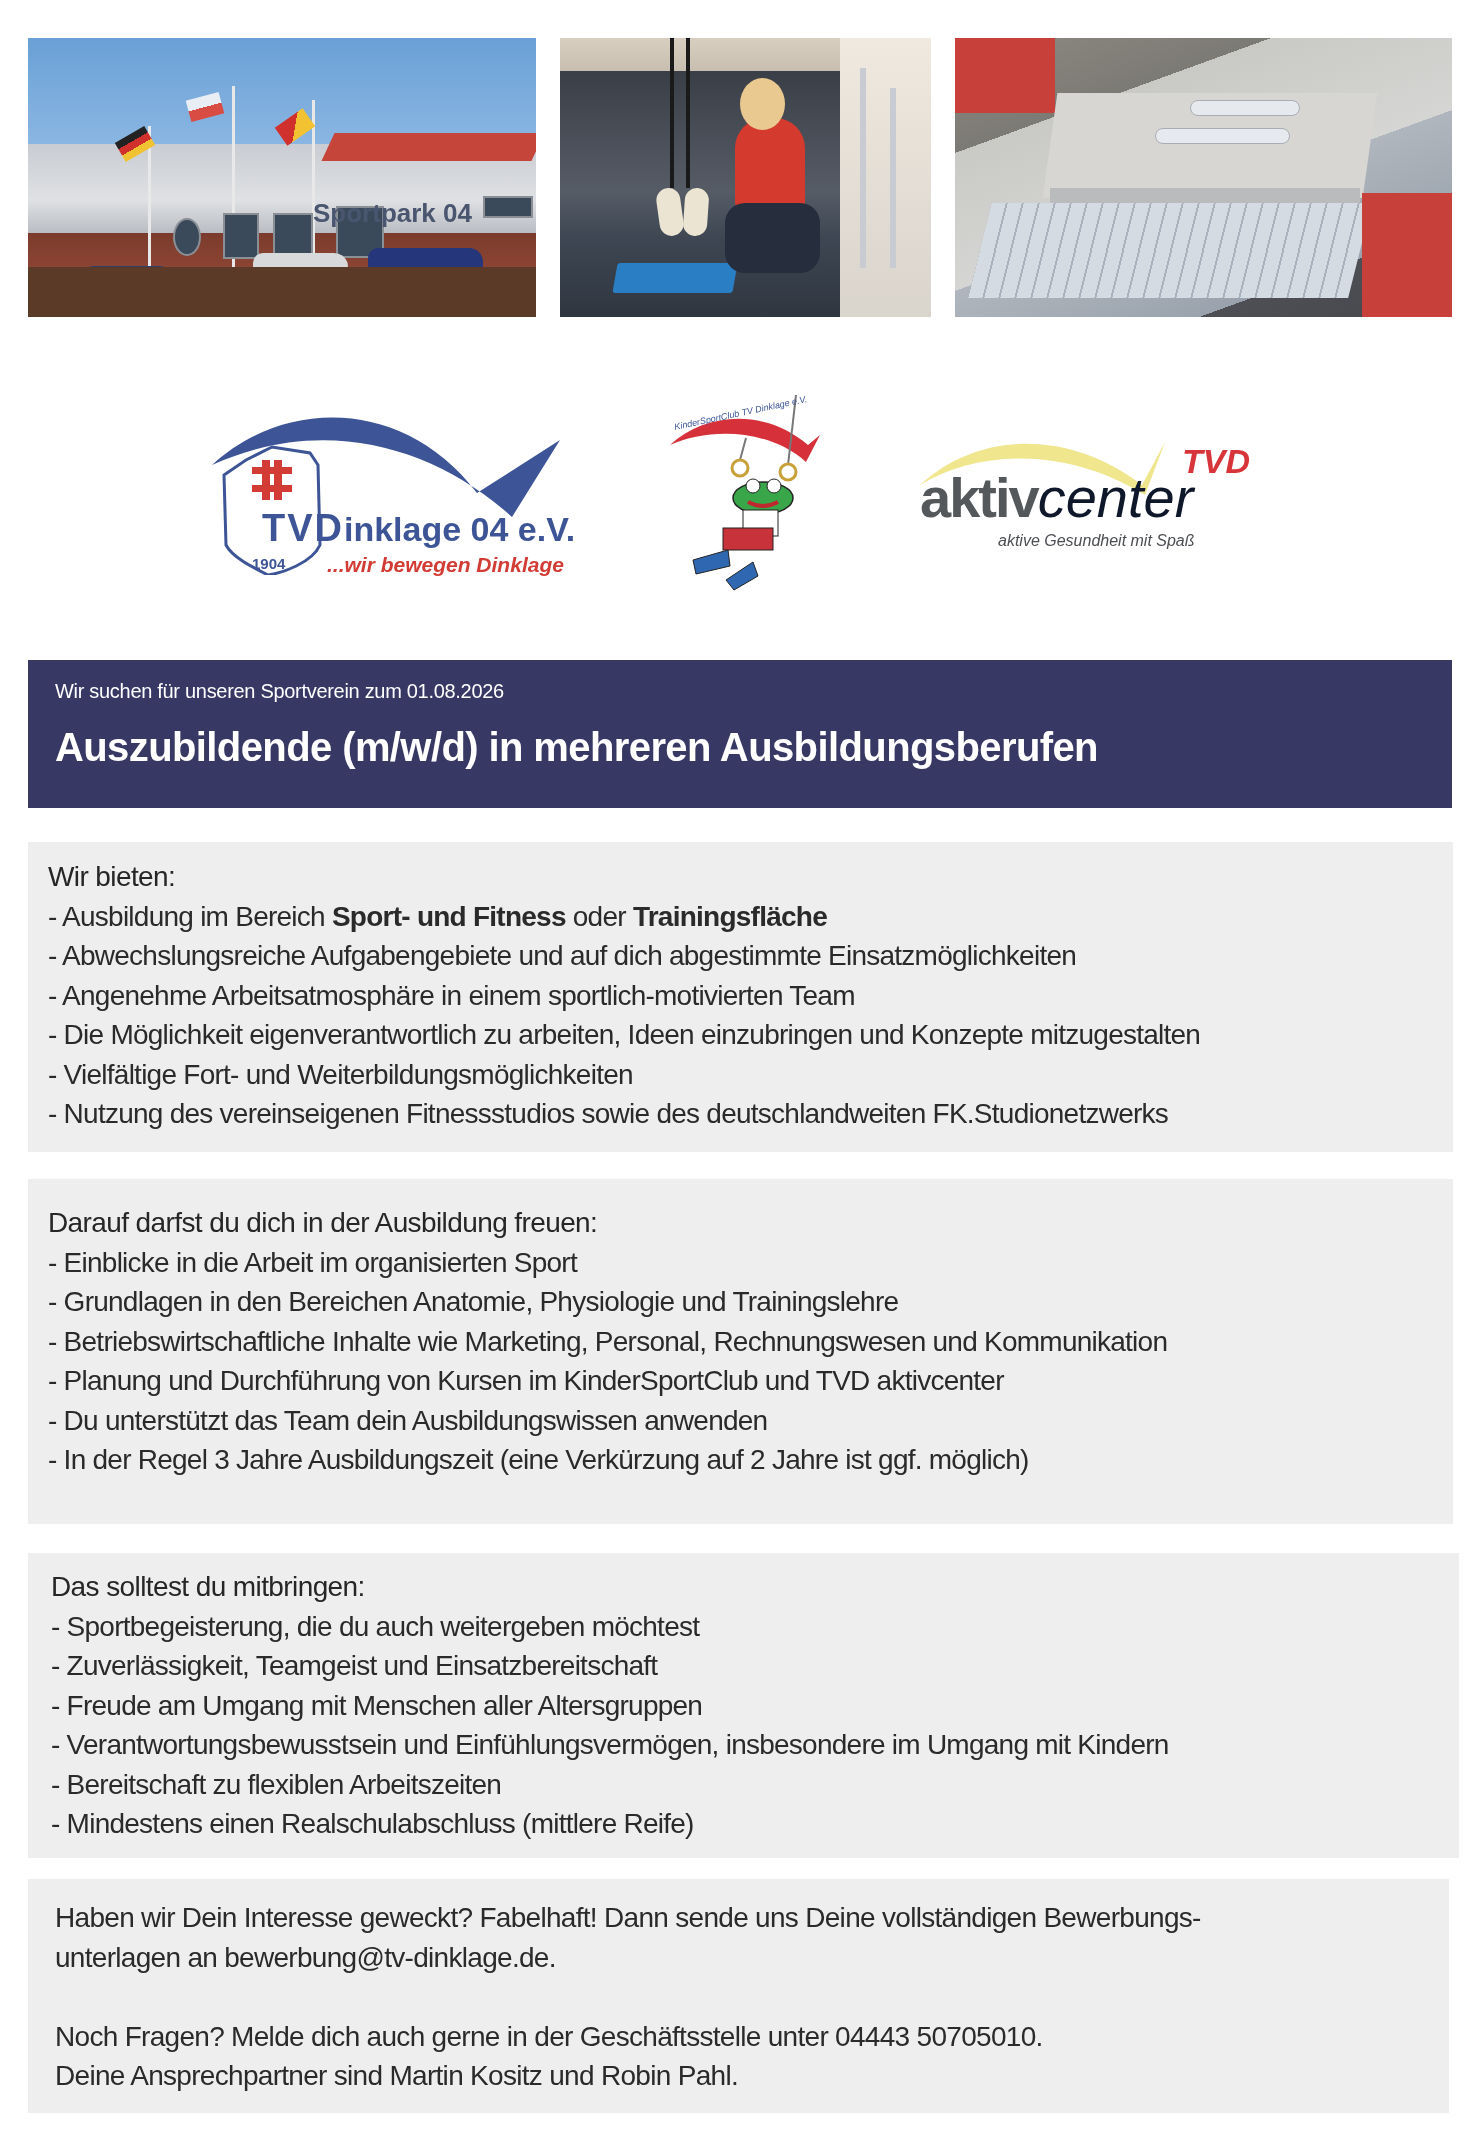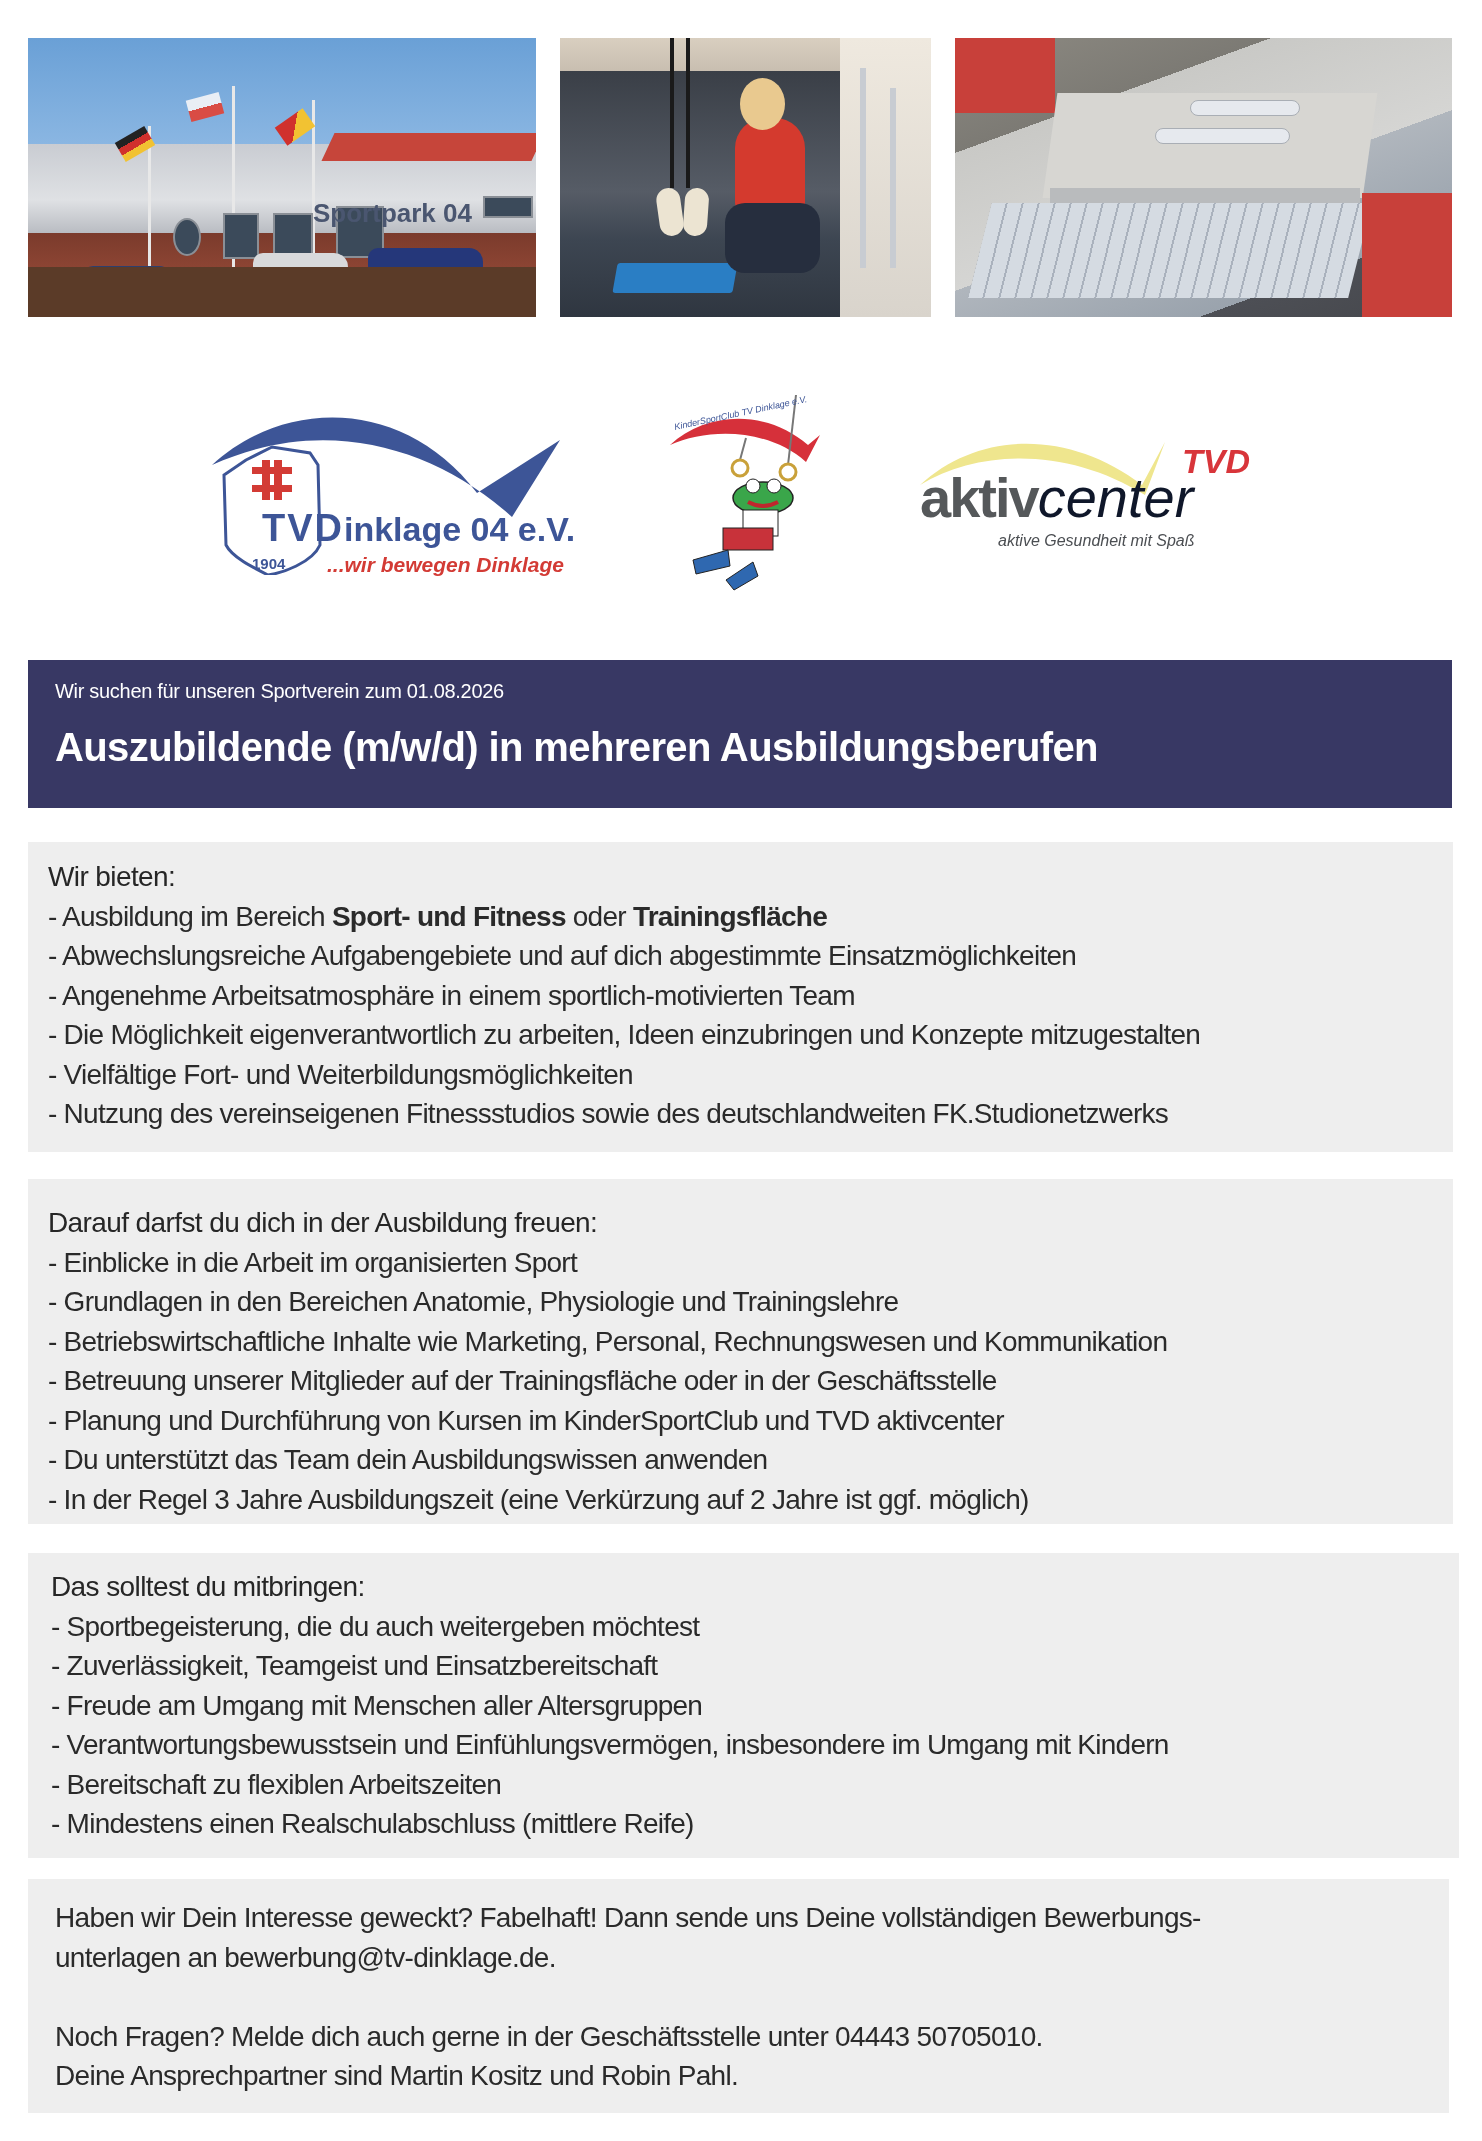--- a/index.html
+++ b/index.html
@@ -188,21 +188,20 @@
   <div class="item">- Die Möglichkeit eigenverantwortlich zu arbeiten, Ideen einzubringen und Konzepte mitzugestalten</div>
   <div class="item">- Vielfältige Fort- und Weiterbildungsmöglichkeiten</div>
   <div class="item">- Nutzung des vereinseigenen Fitnessstudios sowie des deutschlandweiten FK.Studionetzwerks</div>
 </div>
 
 <div class="box" id="box-training">
   <div class="heading">Darauf darfst du dich in der Ausbildung freuen:</div>
   <div class="item">- Einblicke in die Arbeit im organisierten Sport</div>
   <div class="item">- Grundlagen in den Bereichen Anatomie, Physiologie und Trainingslehre</div>
   <div class="item">- Betriebswirtschaftliche Inhalte wie Marketing, Personal, Rechnungswesen und Kommunikation</div>
-  <div class="item">- Betreuung unserer Mitglieder auf der Trainingsfläche oder in der Geschäftsstelle</div>
   <div class="item">- Planung und Durchführung von Kursen im KinderSportClub und TVD aktivcenter</div>
   <div class="item">- Du unterstützt das Team dein Ausbildungswissen anwenden</div>
   <div class="item">- In der Regel 3 Jahre Ausbildungszeit (eine Verkürzung auf 2 Jahre ist ggf. möglich)</div>
 </div>
 
 <div class="box" id="box-requirements">
   <div class="heading">Das solltest du mitbringen:</div>
   <div class="item">- Sportbegeisterung, die du auch weitergeben möchtest</div>
   <div class="item">- Zuverlässigkeit, Teamgeist und Einsatzbereitschaft</div>
   <div class="item">- Freude am Umgang mit Menschen aller Altersgruppen</div>

